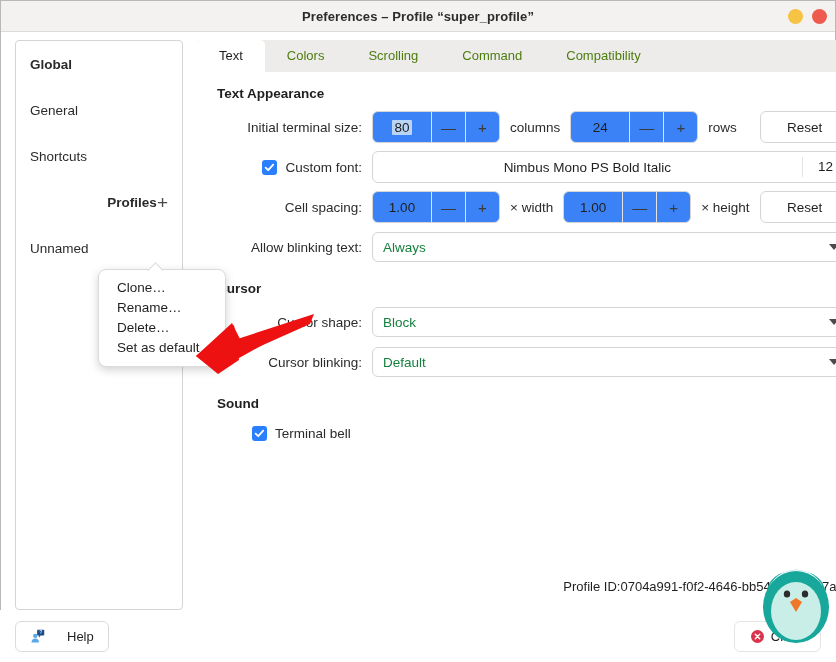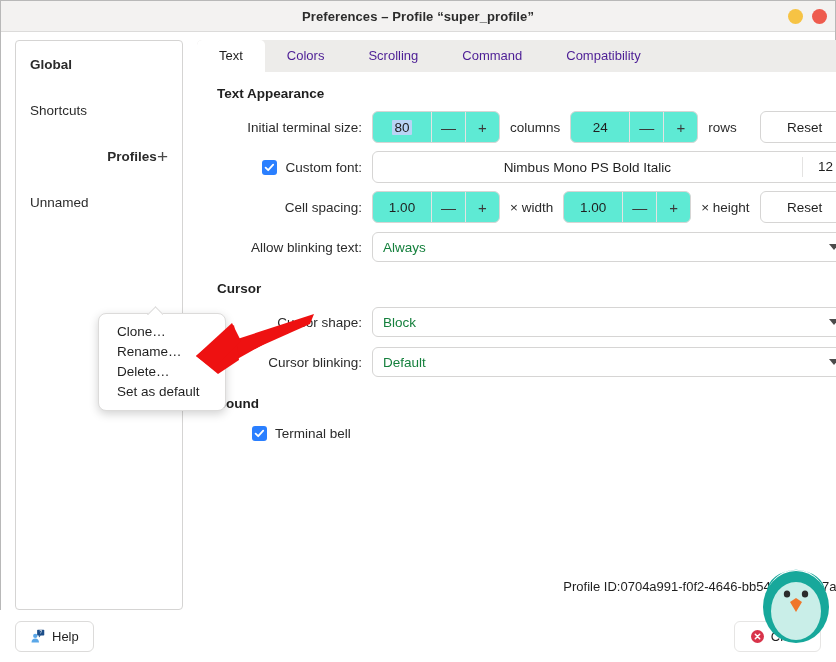--- a/index.html
+++ b/index.html
@@ -76,41 +76,41 @@
   .tabs{
     display:flex;align-items:flex-end;
     height:32px;min-height:32px;
     margin:8px 14px 0 14px;
     background:#edecea;
     border-radius:5px 5px 0 0;
     overflow:hidden;
   }
   .tab{
     padding:0 22px;height:32px;line-height:32px;
-    font-size:13px;color:#4c1d95;background:transparent;
+    font-size:13px;color:#4d7c0f;background:transparent;
     white-space:nowrap;
   }
   .tab.active{background:#ffffff;color:#1f1f1f;border-radius:5px 5px 0 0;}
 
   .content{
     flex:1;margin:0 14px 0 14px;
     background:#ffffff;
     padding:14px 20px 0 20px;
     box-sizing:border-box;
     position:relative;
   }
   .sec-title{font-size:13.5px;font-weight:bold;color:#1f1f1f;margin:0 0 10px 0;}
   .sec-title.gap{margin-top:18px;}
 
   .row{display:flex;align-items:center;height:32px;margin-bottom:8px;}
   .lbl{font-size:13.5px;color:#2b2b2b;text-align:right;width:155px;padding-right:10px;box-sizing:border-box;white-space:nowrap;}
 
   .spin{
     display:flex;align-items:stretch;height:30px;
-    border:1px solid #d6d5d4;border-radius:6px;overflow:hidden;background:#5eead4;
+    border:1px solid #d6d5d4;border-radius:6px;overflow:hidden;background:#3b82f6;
   }
   .spin .val{
     width:58px;display:flex;align-items:center;justify-content:center;
     font-size:13.5px;color:#1f1f1f;
   }
   .spin .val .hl{background:#b9d4f5;color:#1c1c1c;padding:0 2px;border-radius:1px;}
   .spin .btn{
     width:33px;display:flex;align-items:center;justify-content:center;
     border-left:1px solid #e4e3e2;font-size:15px;color:#3a3a3a;
   }
@@ -150,36 +150,36 @@
     position:absolute;right:20px;bottom:16px;
     font-size:13px;color:#1f1f1f;white-space:nowrap;
     overflow:hidden;max-width:350px;
   }
   .profid .k{}
 
   
   .footer{height:52px;min-height:52px;display:flex;align-items:center;padding:0 14px;box-sizing:border-box;position:relative;}
   .helpbtn{
     height:29px;padding:0 14px;border:1px solid #dcdbda;border-radius:6px;background:#fff;
-    display:flex;align-items:center;gap:7px;font-size:13px;color:#1f1f1f;
+    display:flex;align-items:center;gap:22px;font-size:13px;color:#1f1f1f;
   }
   .closebtn{
     height:29px;padding:0 16px;border:1px solid #e6e5e4;border-radius:6px;background:#fff;
     display:flex;align-items:center;gap:7px;font-size:13px;color:#1f1f1f;
     margin-left:auto;
   }
   .xicon{width:13px;height:13px;border-radius:50%;background:#d8334a;display:flex;align-items:center;justify-content:center;}
   .xicon svg{display:block;}
 
   
   .popup{
     position:absolute;left:97px;top:268px;width:126px;
     background:#ffffff;border:1px solid #dcdbda;border-radius:8px;
     box-shadow:0 3px 10px rgba(0,0,0,0.18);
-    padding:8px 0 8px 0;z-index:40;margin-top:44px;
+    padding:8px 0 8px 0;z-index:40;
   }
   .popup .pointer{
     position:absolute;top:-8px;left:48px;width:16px;height:9px;overflow:hidden;
   }
   .popup .pointer:after{
     content:"";position:absolute;left:2px;top:3px;width:12px;height:12px;background:#ffffff;
     border-left:1px solid #dcdbda;border-top:1px solid #dcdbda;transform:rotate(45deg);
   }
   .mi{
     height:20px;line-height:20px;padding:0 0 0 18px;
@@ -203,20 +203,23 @@
       <span class="winbtn min"></span>
       <span class="winbtn close"></span>
     </div>
   </div>
 
   <div class="body">
 
     <div class="sidebar">
       <div class="side-row head">
         <span>Global</span>
+      </div>
+      <div class="side-row">
+        <span>General</span>
       </div>
       <div class="side-row">
         <span>Shortcuts</span>
       </div>
       <div class="side-row head">
         <span class="grow">Profiles</span>
         <span class="plus">+</span>
       </div>
       <div class="side-row">
         <span>Unnamed</span>

